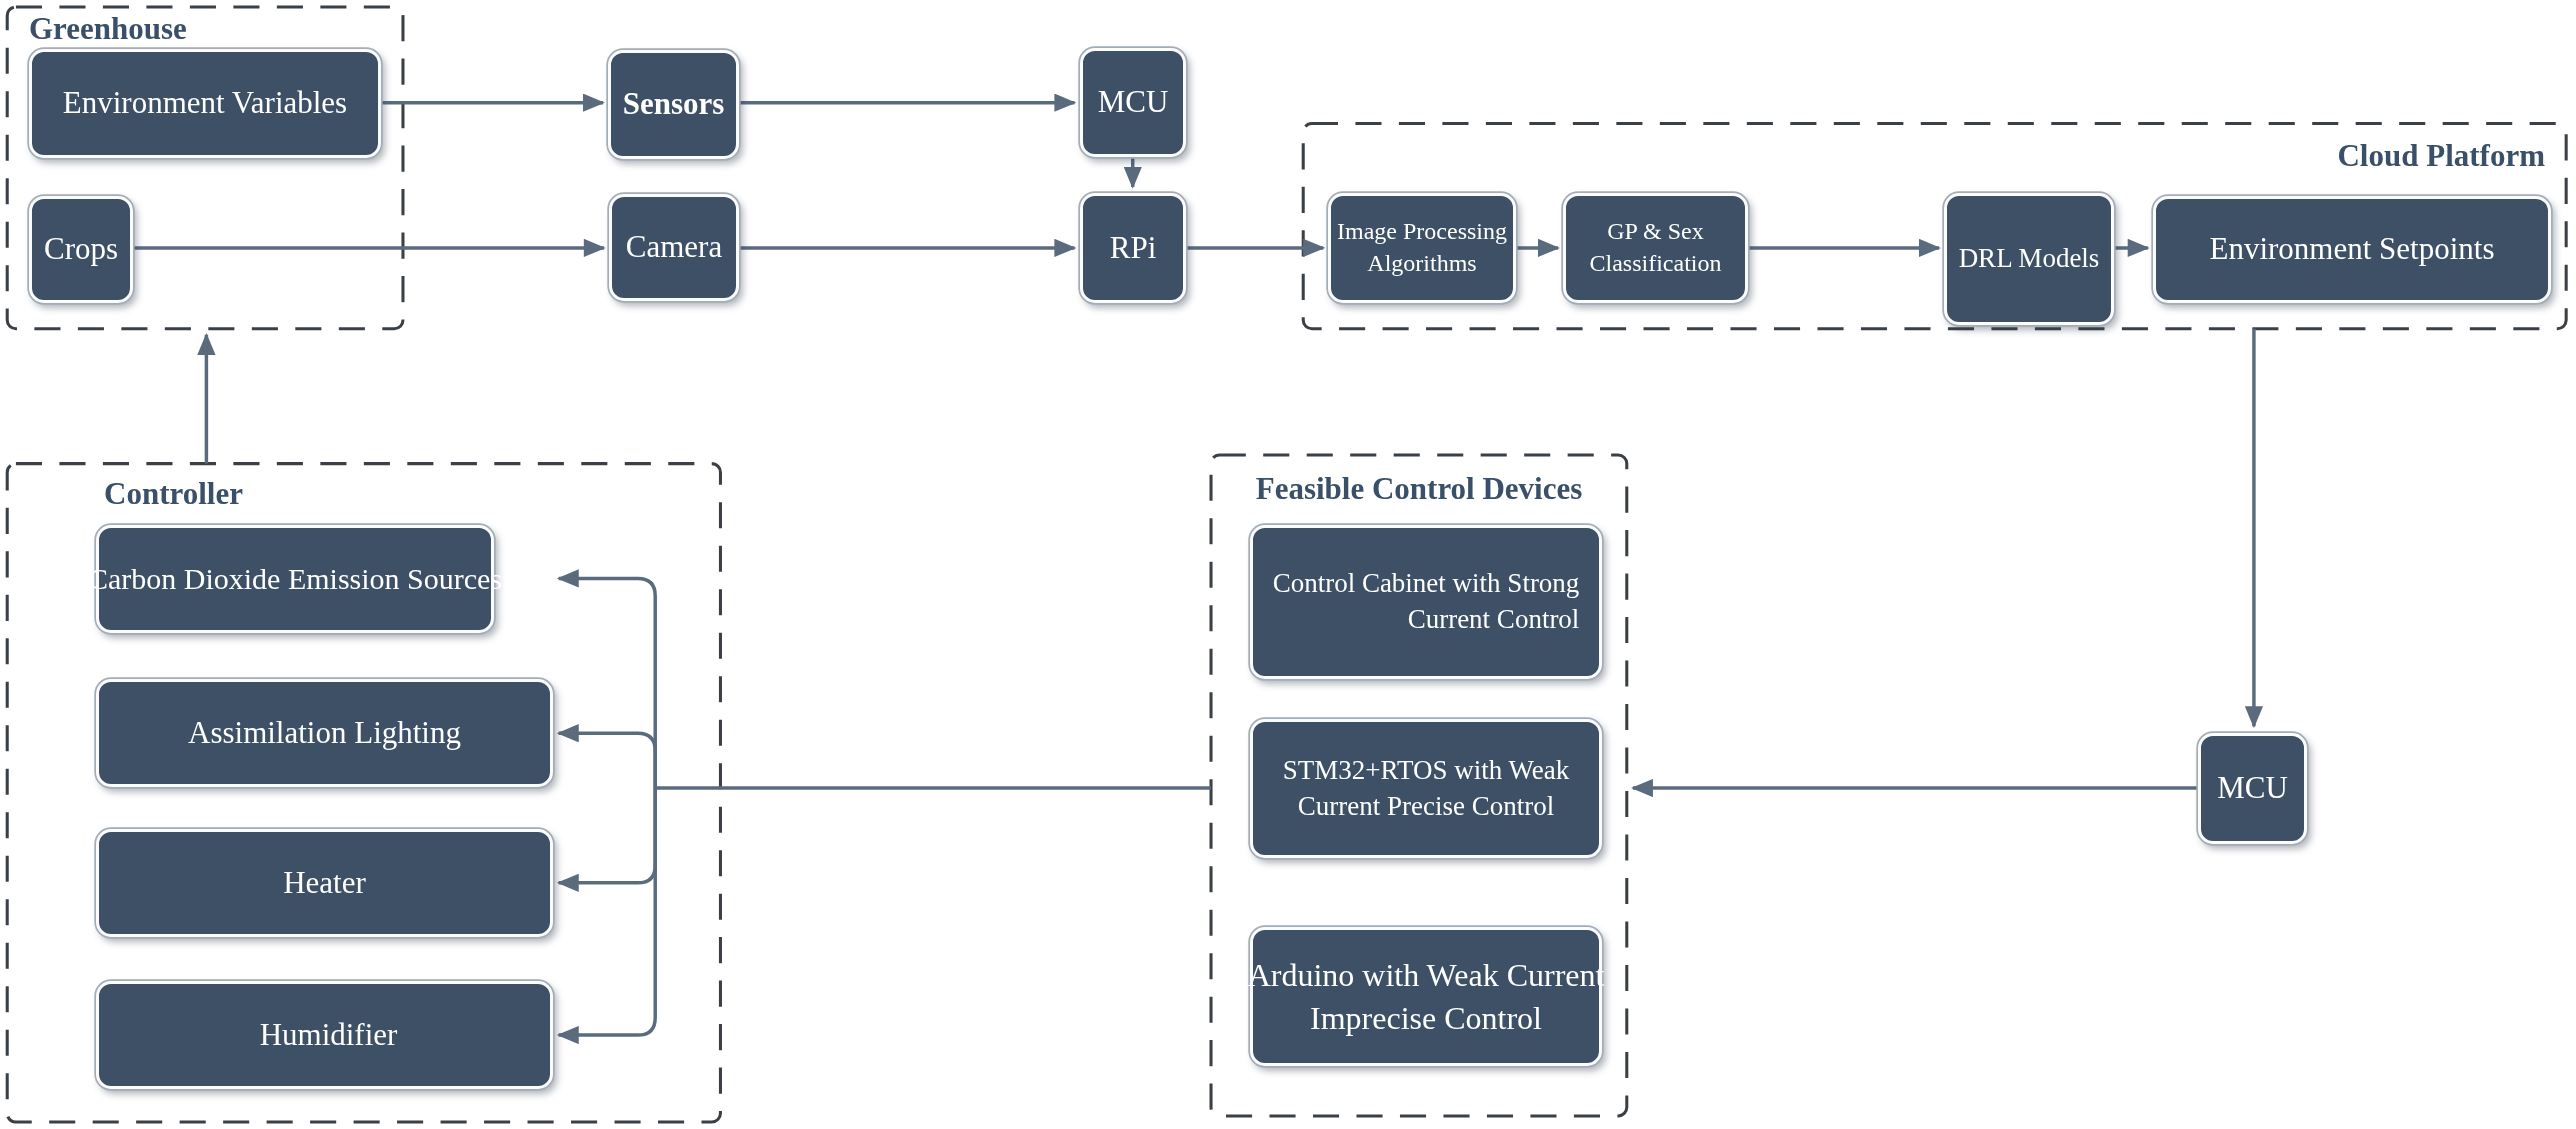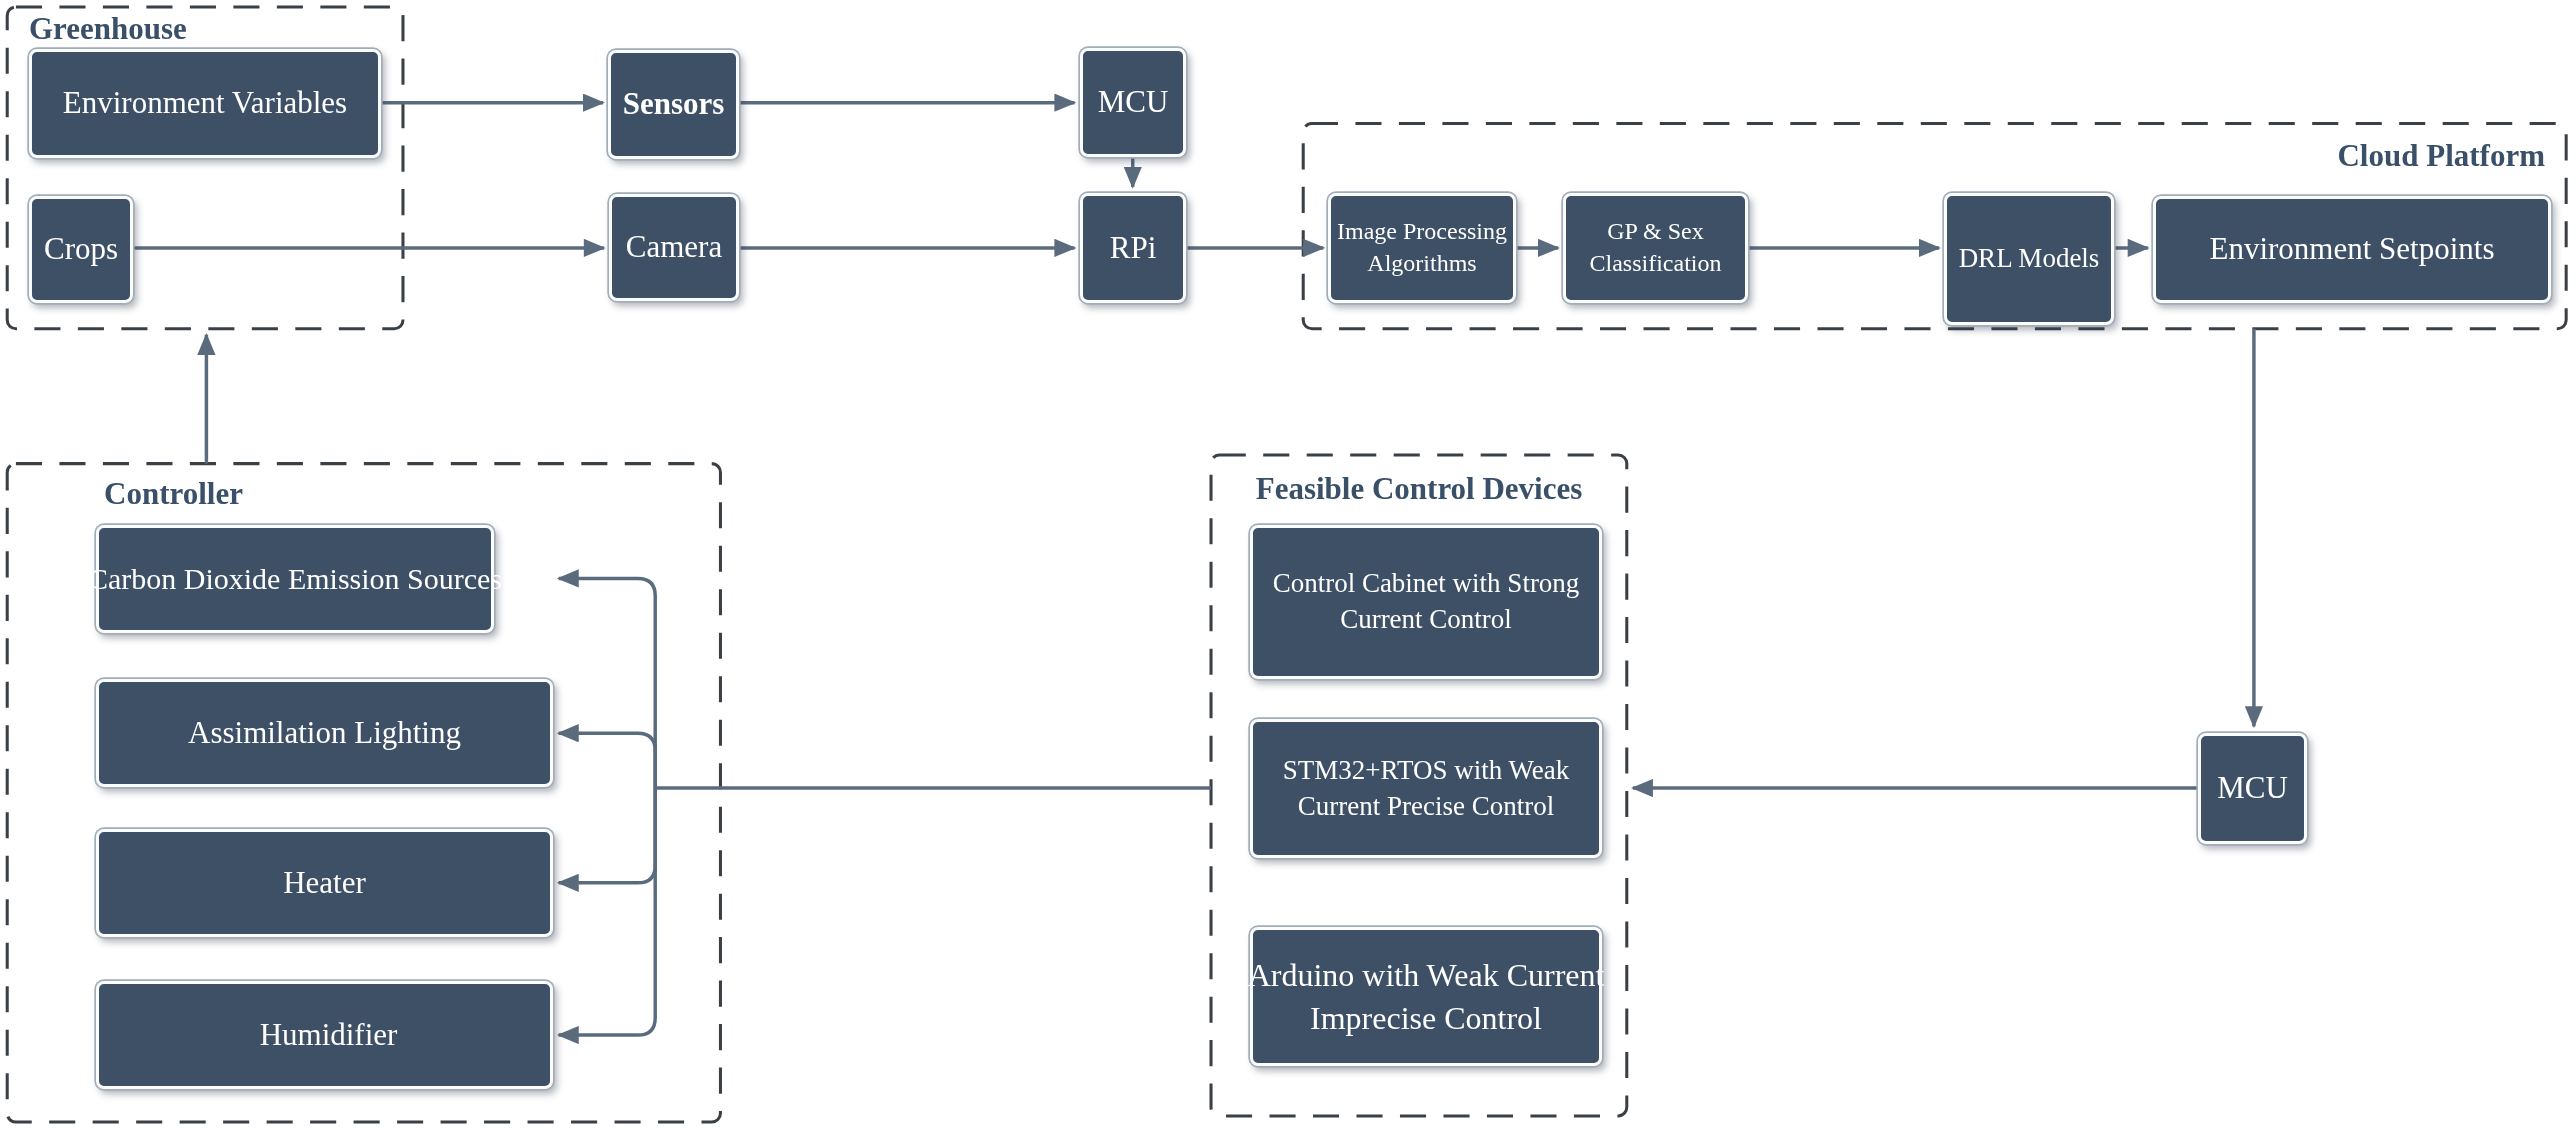--- a/index.html
+++ b/index.html
@@ -8,21 +8,21 @@
     width:2576px;height:1129px;
     background:#ffffff;
     font-family:"Liberation Serif","DejaVu Serif",serif;
     overflow:hidden;
   }
   .wires{position:absolute;left:0;top:0;width:2576px;height:1129px;}
   .box{
     position:absolute;box-sizing:border-box;
     background:#3d5066;
     border:3.5px solid #fbfcfd;
-    border-radius:8px;
+    border-radius:15px;
     box-shadow:0 0 0 1.7px #a3adb8, 3.5px 4.3px 7.8px rgba(50,60,80,.38);
     display:flex;align-items:center;justify-content:center;
     color:#ffffff;text-align:center;
     white-space:pre;line-height:1.32;
   }
   .container-label{
     position:absolute;
     font-weight:bold;color:#3a5068;font-size:31px;line-height:1.1;
     white-space:pre;
   }
@@ -97,21 +97,21 @@
   <div class="box" style="left:1563px;top:193px;width:185px;height:110px;font-size:24px;">
     <span>GP &amp; Sex
 Classification</span>
   </div>
   <div class="box" style="left:1944px;top:193px;width:170px;height:132px;font-size:27px;">
     <span>DRL Models</span>
   </div>
   <div class="box" style="left:2153px;top:196px;width:398px;height:107px;font-size:31px;">
     <span>Environment Setpoints</span>
   </div>
-  <div class="box" style="left:1250px;top:525px;width:352px;height:154px;font-size:27px;">
+  <div class="box" style="left:1250px;top:525px;width:352px;height:154px;font-size:27px;text-align:right;">
     <span>Control Cabinet with Strong
 Current Control</span>
   </div>
   <div class="box" style="left:1250px;top:719px;width:352px;height:139px;font-size:27px;">
     <span>STM32+RTOS with Weak
 Current Precise Control</span>
   </div>
   <div class="box" style="left:1250px;top:927px;width:352px;height:139px;font-size:32px;">
     <span>Arduino with Weak Current
 Imprecise Control</span>

